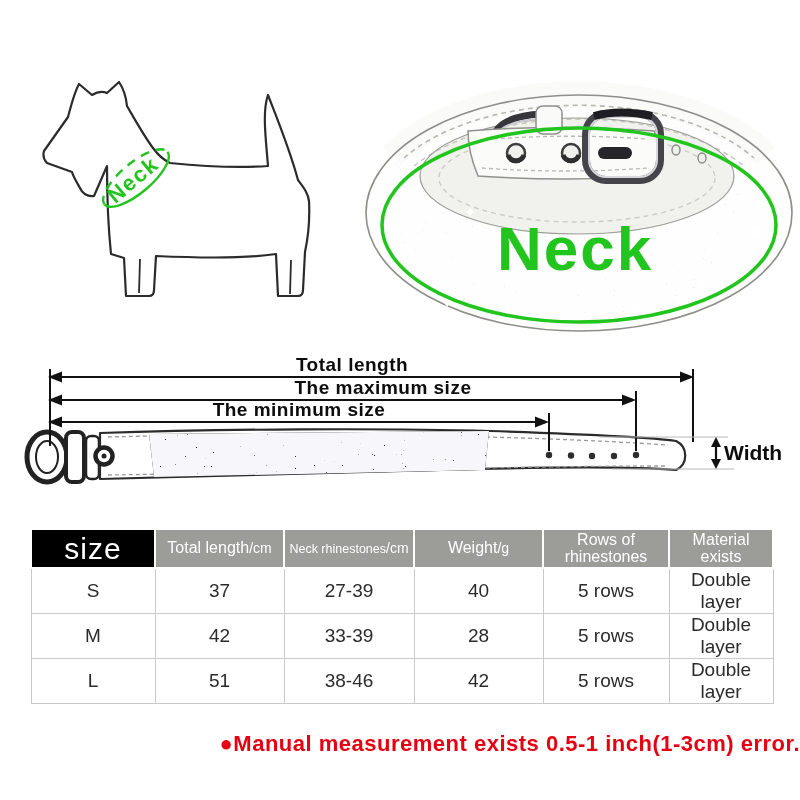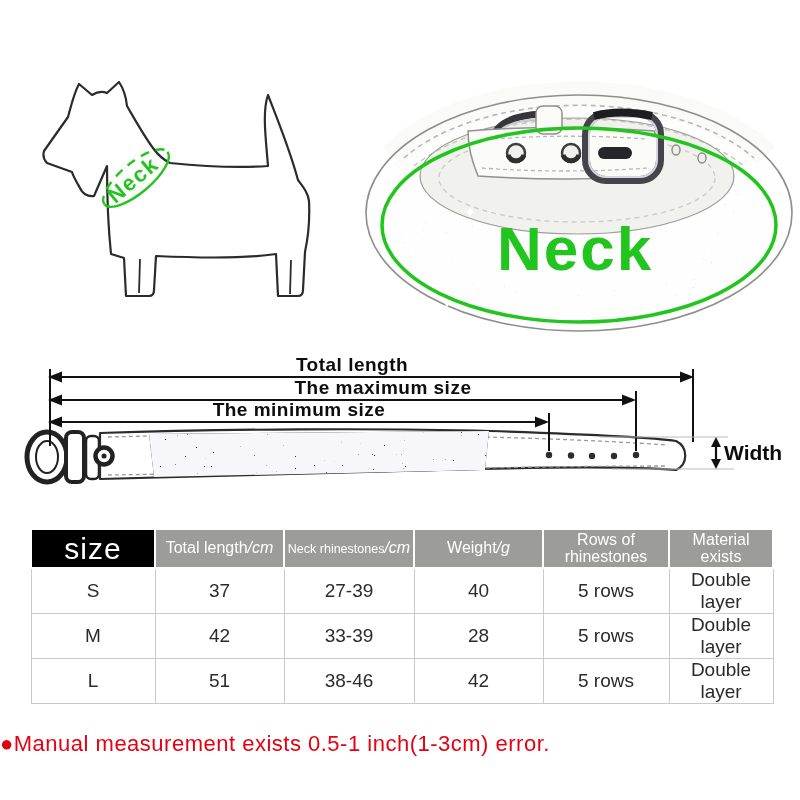--- a/index.html
+++ b/index.html
@@ -9,26 +9,26 @@
   svg text{font-family:"Liberation Sans",sans-serif;}
 
   
   table.size-table{position:absolute;left:30px;top:528px;width:742px;
                    border-collapse:collapse;table-layout:fixed;}
   table.size-table th{background:#9c9c99;color:#fff;font-weight:400;
                       border:2px solid #fff;padding:0;line-height:1.05;height:37px;}
   table.size-table th.th-size{background:#000000;font-size:30px;letter-spacing:1px;}
   table.size-table th .h-label{font-size:16px;}
   table.size-table th.th-neck .h-label{font-size:12.5px;}
-  table.size-table th .h-unit{font-size:16px;font-style:italic;}
+  table.size-table th .h-unit{font-size:14px;}
   table.size-table td{background:#fff;border:1px solid #c9c9c9;color:#2b2b2b;
                       font-size:19px;text-align:center;height:36px;padding:0;}
   
-  .note{position:absolute;left:0;top:731px;width:800px;text-align:left;
-        color:#e60012;font-size:22px;font-weight:400;letter-spacing:.5px;}
+  .note{position:absolute;left:0;top:731px;width:800px;text-align:right;
+        color:#e60012;font-size:22px;font-weight:700;letter-spacing:.5px;}
 </style>
 </head>
 <body>
 
 <div class="stage">
 
   <svg class="art" width="800" height="528" viewBox="0 0 800 528">
     <defs>
       <filter id="glit" x="-2%" y="-2%" width="104%" height="104%">
         <feTurbulence type="fractalNoise" baseFrequency="0.9" numOctaves="2" seed="5" result="n"></feTurbulence>

